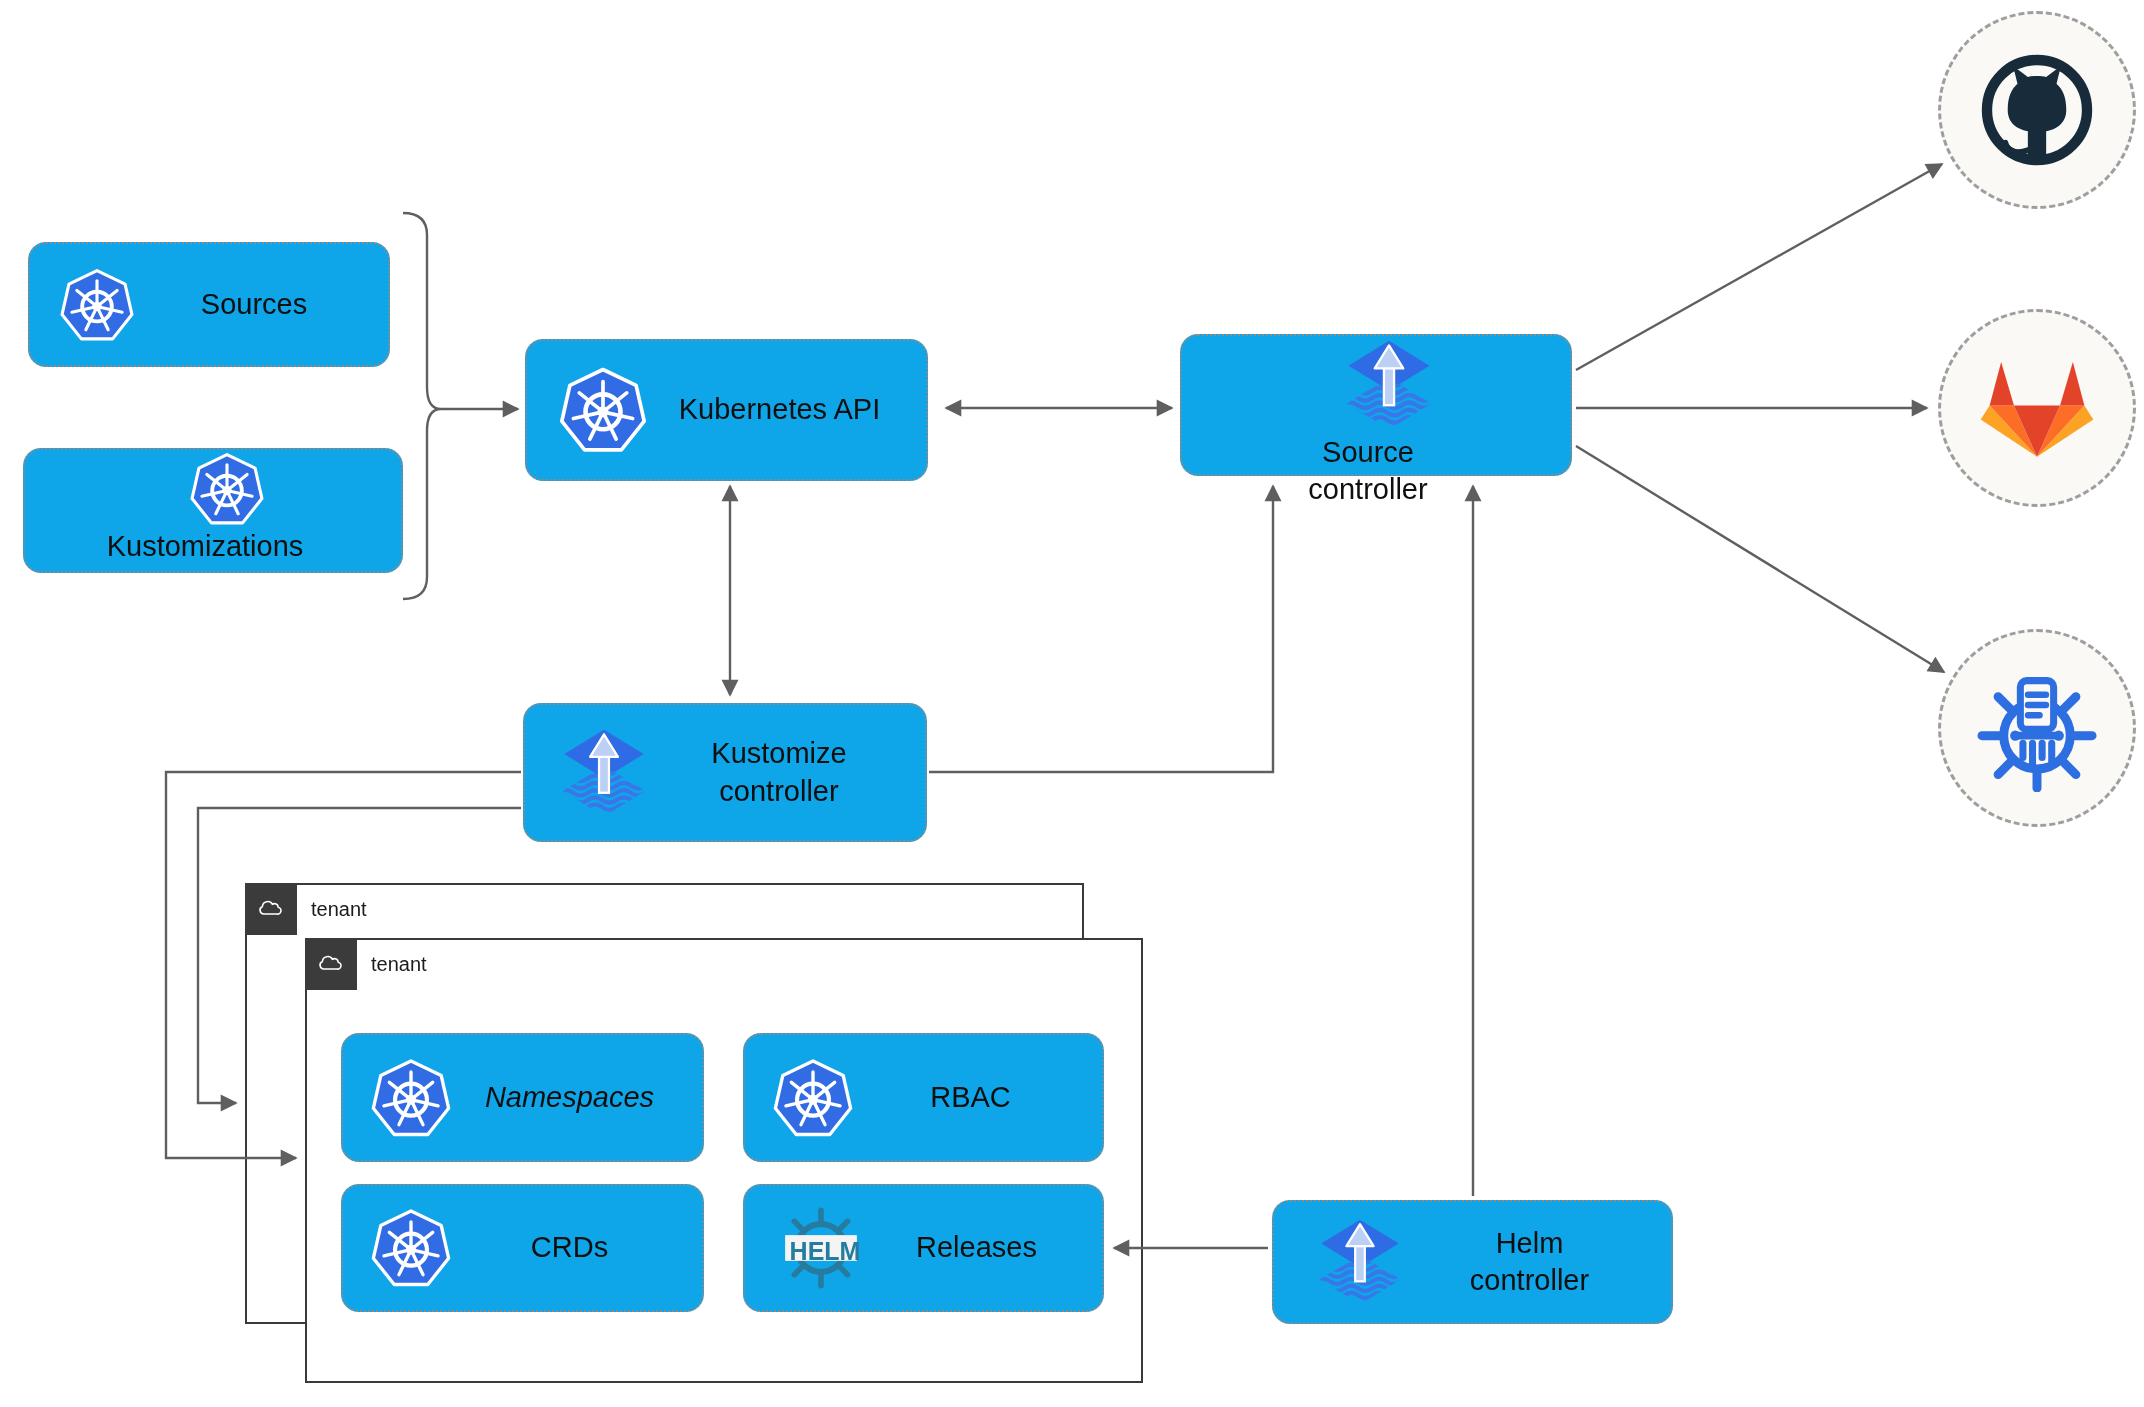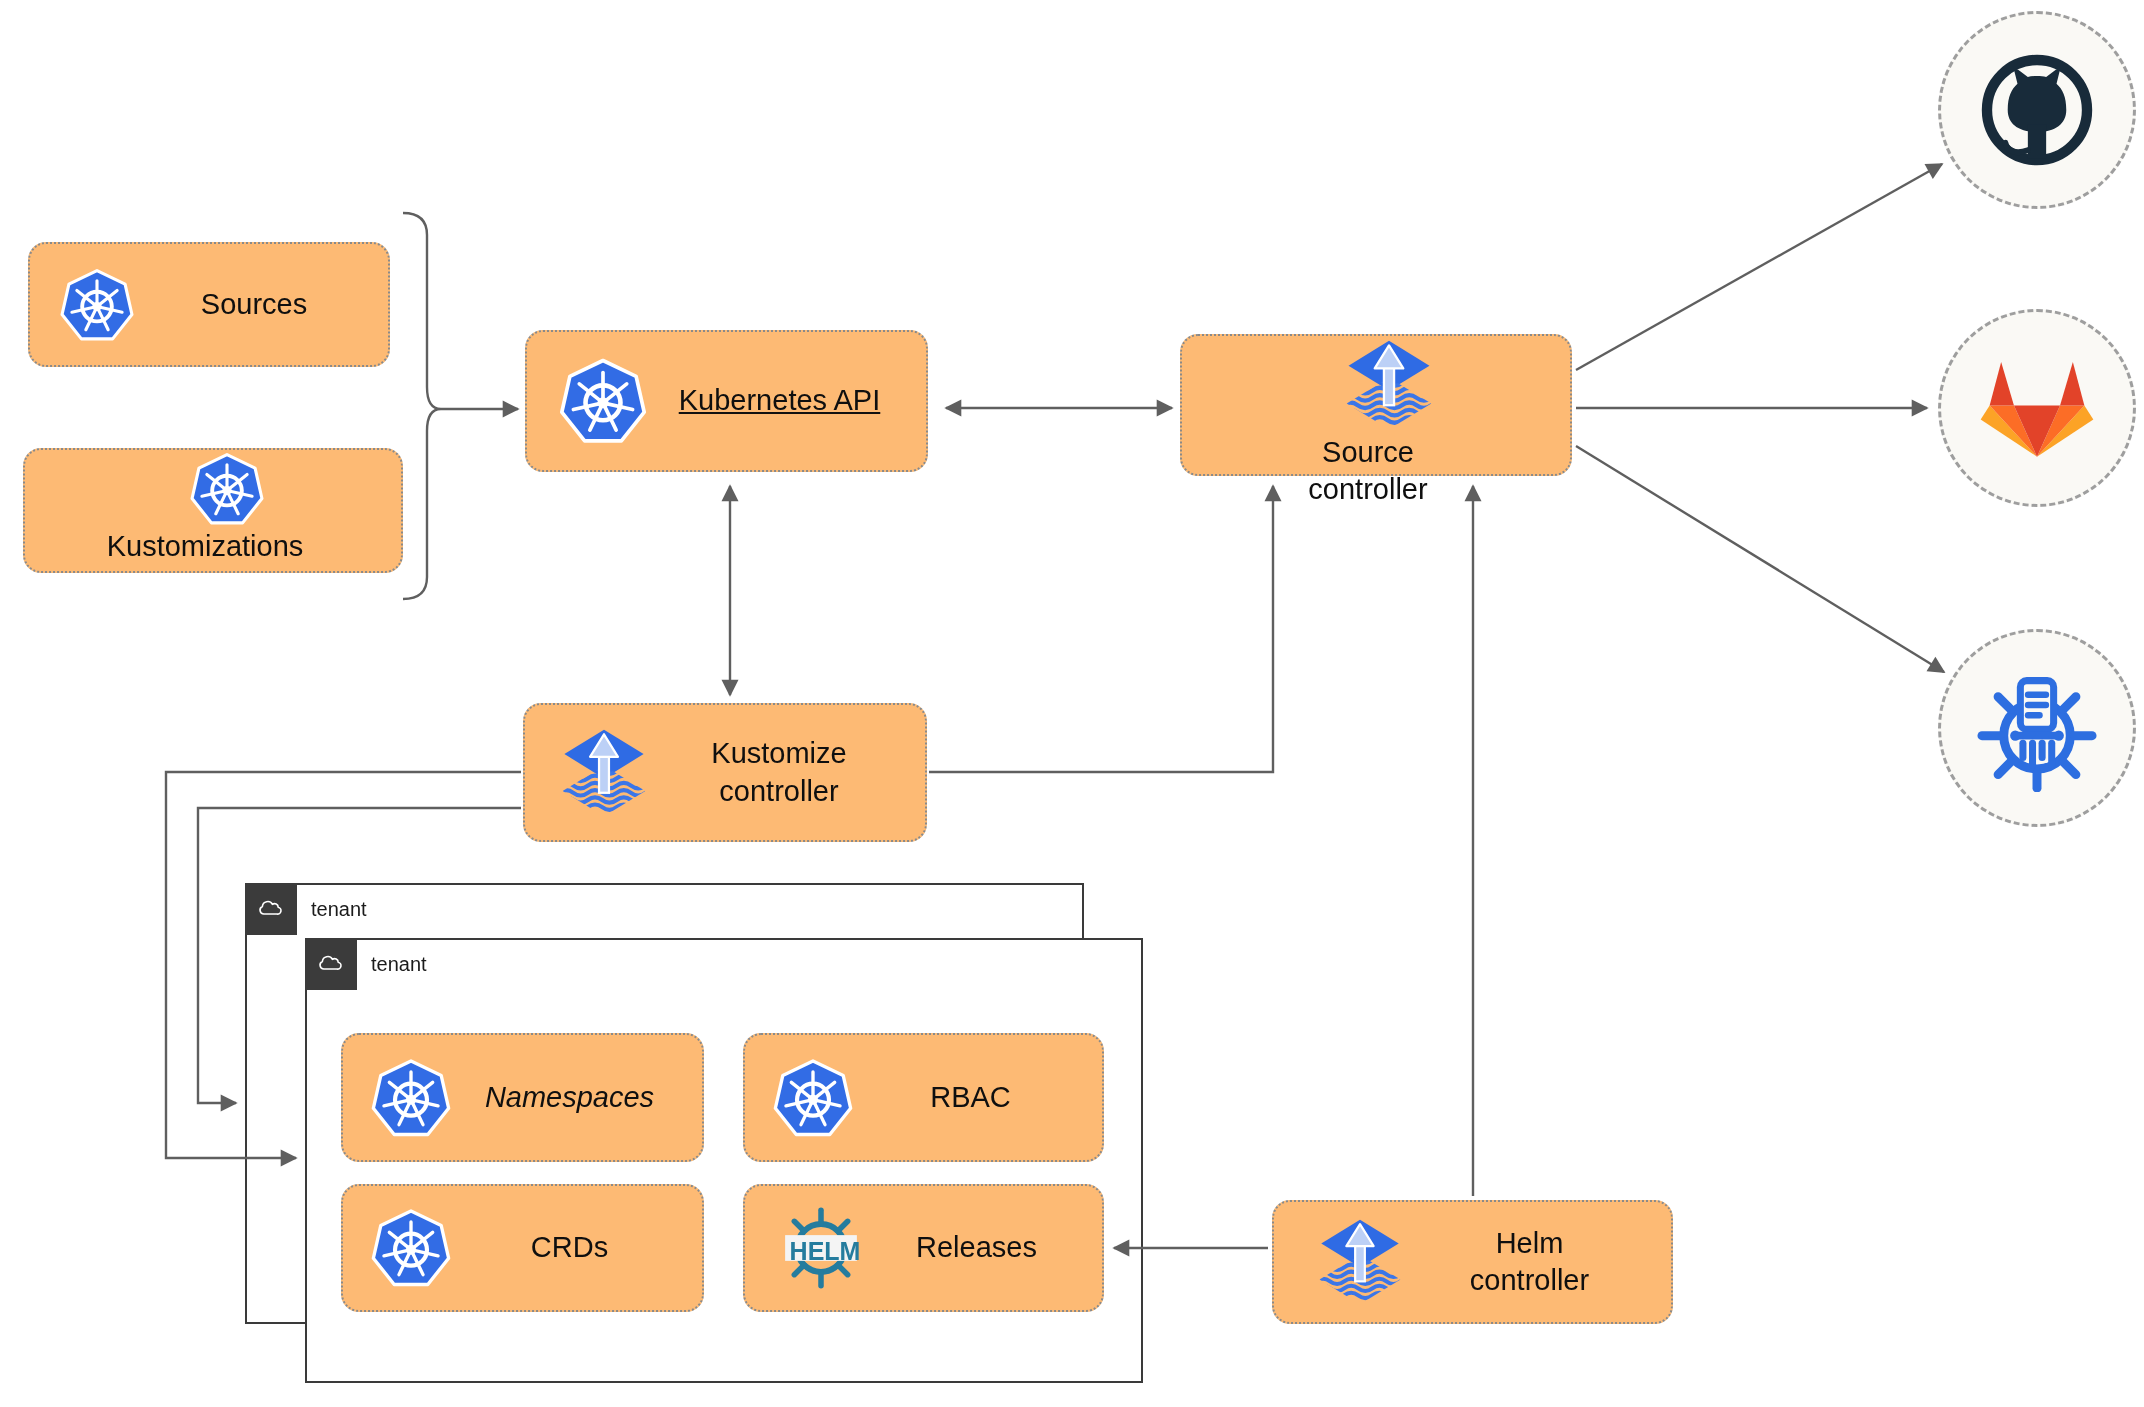--- a/index.html
+++ b/index.html
@@ -1,18 +1,18 @@
 <!DOCTYPE html>
 <html><head>
 <meta charset="utf-8">
 <style>
   html,body{margin:0;padding:0;background:#ffffff;}
   #canvas{position:relative;width:2144px;height:1407px;background:#ffffff;overflow:hidden;
           font-family:"Liberation Sans","DejaVu Sans",sans-serif;color:#111;}
-  .node{position:absolute;box-sizing:border-box;background:#fdba74;border:2px dotted #8a8a8a;
+  .node{position:absolute;box-sizing:border-box;background:#0ea5e9;border:2px dotted #8a8a8a;
         border-radius:18px;display:flex;align-items:center;z-index:4;}
   .node .lbl{flex:1;text-align:center;font-size:29px;color:#0f0f0f;padding-right:16px;line-height:1.28;}
   .node .icon{flex:0 0 auto;display:block;}
   .tenant{position:absolute;background:#ffffff;border:2px solid #3a3a3a;box-sizing:border-box;}
   .tenant .tab{position:absolute;top:-2px;left:-2px;width:52px;height:52px;background:#3b3b3b;
         display:flex;align-items:center;justify-content:center;}
   .tenant .tlabel{position:absolute;left:64px;top:13px;font-size:20px;color:#1b1b1b;text-align:center;}
   .circle{position:absolute;width:198px;height:198px;border-radius:50%;border:3px dashed #9e9e9e;
         background:#faf9f5;display:flex;align-items:center;justify-content:center;box-sizing:border-box;z-index:4;}
   #wires{position:absolute;left:0;top:0;width:2144px;height:1407px;z-index:9;pointer-events:none;}
@@ -148,21 +148,21 @@
     <div class="lbl">Sources</div>
   </div>
 
   <div class="node" style="left:23px;top:448px;width:380px;height:125px;flex-direction:column;">
     <svg class="icon" style="margin-left:28px" width="78" height="78">
         <use href="#k8s"></use>
       </svg>
     <div class="lbl">Kustomizations</div>
   </div>
 
-  <div class="node" style="left:525px;top:330px;width:403px;height:142px;text-decoration:underline;">
+  <div class="node" style="left:525px;top:339px;width:403px;height:142px;">
     <svg class="icon" style="margin-left:30px" width="92" height="92">
         <use href="#k8s"></use>
       </svg>
     <div class="lbl">Kubernetes API</div>
   </div>
 
   <div class="node" style="left:1180px;top:334px;width:392px;height:142px;flex-direction:column;">
     <svg class="icon" style="margin-left:26px" width="92" height="98">
         <use href="#flux"></use>
       </svg>

